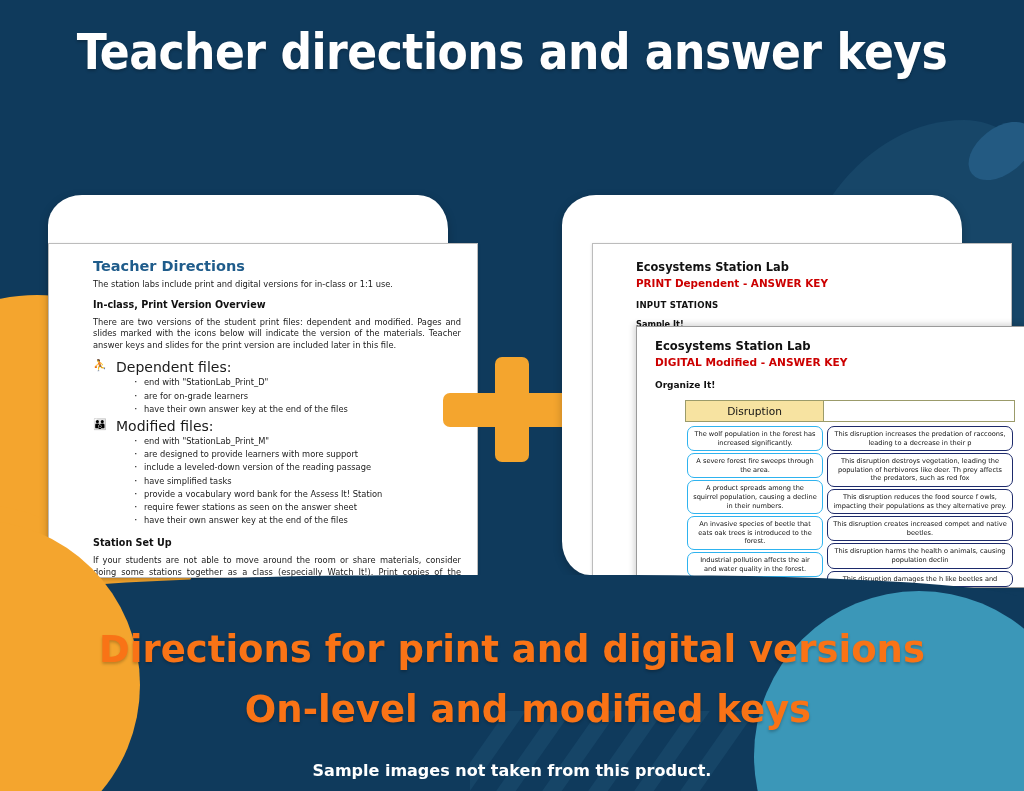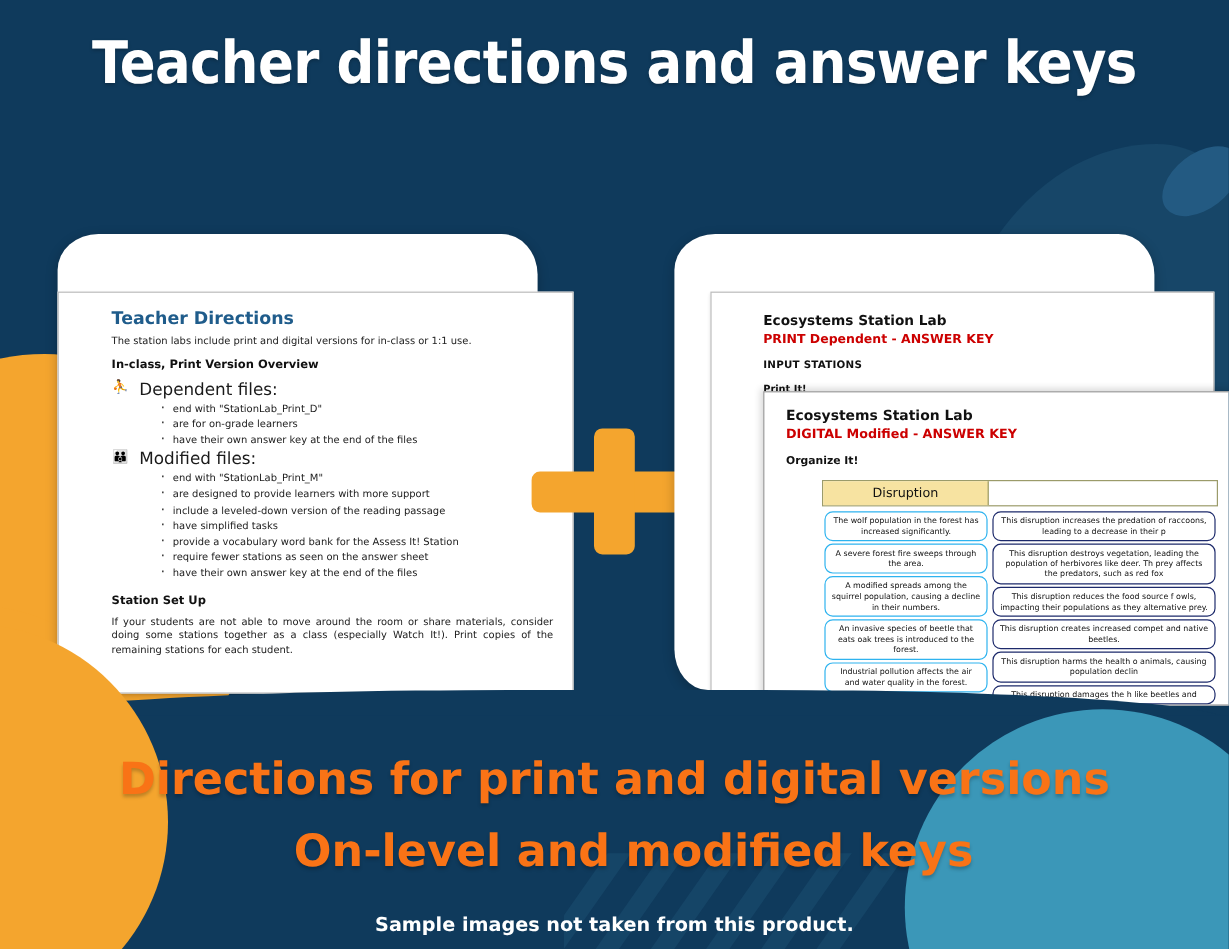--- a/index.html
+++ b/index.html
@@ -180,20 +180,21 @@
 
   <div class="title-top">Teacher directions and answer keys</div>
 
   <div class="card card-left"></div>
 
   <div class="page page-left">
     <div class="page-inner">
       <div class="ld-h1">Teacher Directions</div>
       <div class="ld-p">The station labs include print and digital versions for in-class or 1:1 use.</div>
       <div class="ld-h2">In-class, Print Version Overview</div>
+      <div class="ld-p">There are two versions of the student print files:  dependent and modified. Pages and slides marked with the icons below will indicate the version of the materials. Teacher answer keys and slides for the print version are included later in this file.</div>
 
       <div class="ld-row">
         <span class="ld-icon">⛹</span>
         <span class="ld-lab">Dependent files:</span>
       </div>
       <ul class="ld-ul">
         <li>end with "StationLab_Print_D"</li>
         <li>are for on-grade learners</li>
         <li>have their own answer key at the end of the files</li>
       </ul>
@@ -224,21 +225,21 @@
   </div>
 
   <div class="card card-right"></div>
 
   <div class="page page-right">
     <div class="page-inner" style="padding:16px 0 0 17px;">
       <div class="rd-h1">Ecosystems Station Lab</div>
       <div class="rd-key">PRINT Dependent - ANSWER KEY</div>
       <div class="rd-h2">INPUT STATIONS</div>
 
-      <div class="rd-h3">Print It!</div>
+      <div class="rd-h3">Sample It!</div>
       <ul class="rd-ol">
         <li>
             <span class="n">1.</span>
             <span>A</span>
           </li>
         <li>
             <span class="n">2.</span>
             <span>B</span>
           </li>
         <li>
@@ -278,21 +279,21 @@
       <div class="ov-h2">Organize It!</div>
 
       <div class="org">
         <div class="org-head">
           <div class="c1">Disruption</div>
         </div>
         <div class="org-body">
           <div class="org-col c1">
             <div class="chip blue">The wolf population in the forest has increased significantly.</div>
             <div class="chip blue">A severe forest fire sweeps through the area.</div>
-            <div class="chip blue">A modified spreads among the squirrel population, causing a decline in their numbers.</div>
+            <div class="chip blue">A product spreads among the squirrel population, causing a decline in their numbers.</div>
             <div class="chip blue">An invasive species of beetle that eats oak trees is introduced to the forest.</div>
             <div class="chip blue">Industrial pollution affects the air and water quality in the forest.</div>
             <div class="chip blue">Heavy rainfall causes flooding in the forest.</div>
           </div>
           <div class="org-col c2">
             <div class="chip navy">This disruption increases the predation of raccoons, leading to a decrease in their p</div>
             <div class="chip navy">This disruption destroys vegetation, leading the population of herbivores like deer. Th prey affects the predators, such as red fox</div>
             <div class="chip navy">This disruption reduces the food source f owls, impacting their populations as they alternative prey.</div>
             <div class="chip navy">This disruption creates increased compet and native beetles.</div>
             <div class="chip navy">This disruption harms the health o animals, causing population declin</div>

